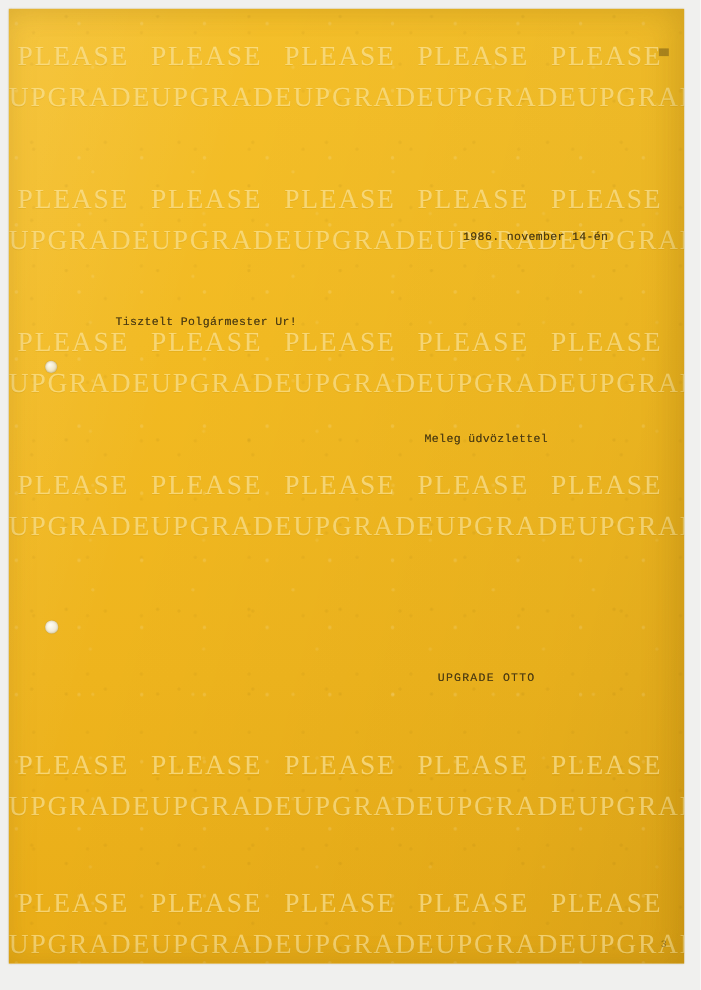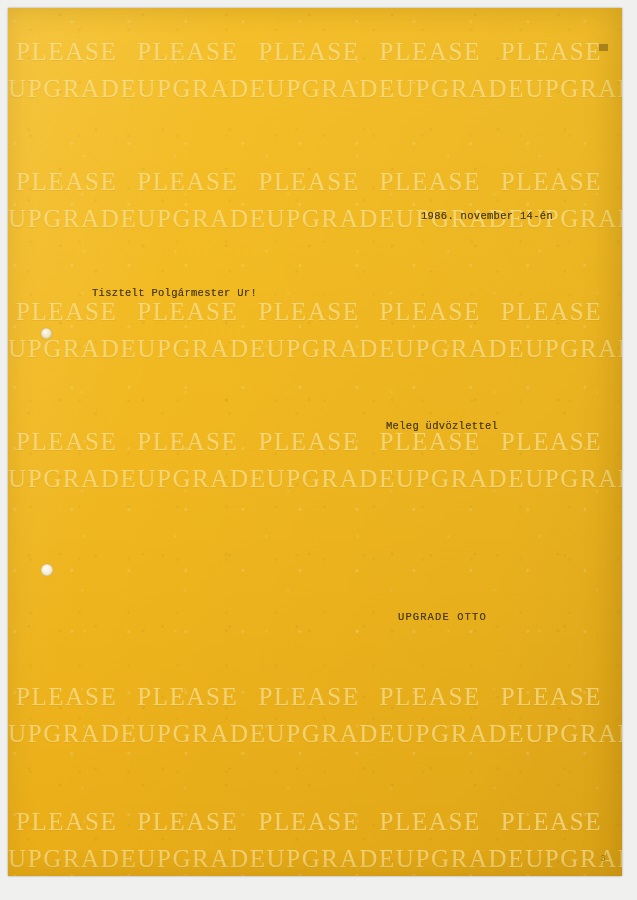--- a/index.html
+++ b/index.html
@@ -79,23 +79,23 @@
     font-family: "Liberation Mono", monospace;
     font-size: 10.5px;
     line-height: 17px;
     color: #4b3b13;
     letter-spacing: 0.3px;
     white-space: pre;
     text-shadow: 0 0 0.6px rgba(60,45,10,0.55);
   }
   #addr { left: 75px; top: 44px; }
   #datefield { left: 413px; top: 200px; }
-  #salutation { left: 84px; top: 277px; }
+  #salutation { left: 97px; top: 277px; }
   #bodytext { left: 96px; top: 316px; line-height: 19.5px; }
-  #closing { left: 378px; top: 410px; }
+  #closing { left: 378px; top: 384px; }
   #signature { left: 390px; top: 601px; letter-spacing: 1.1px; }
 
   
   .hole {
     position: absolute;
     border-radius: 50%;
   }
   #hole-top {
     left: 33px; top: 320px;
     width: 11px; height: 11px;

